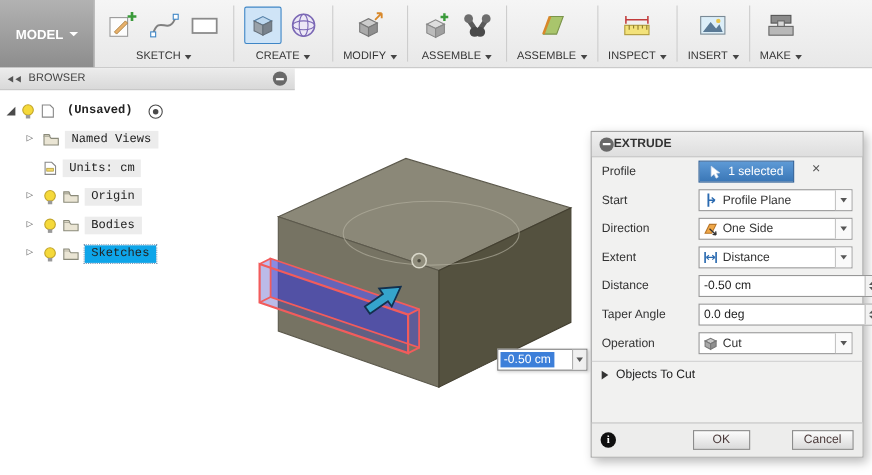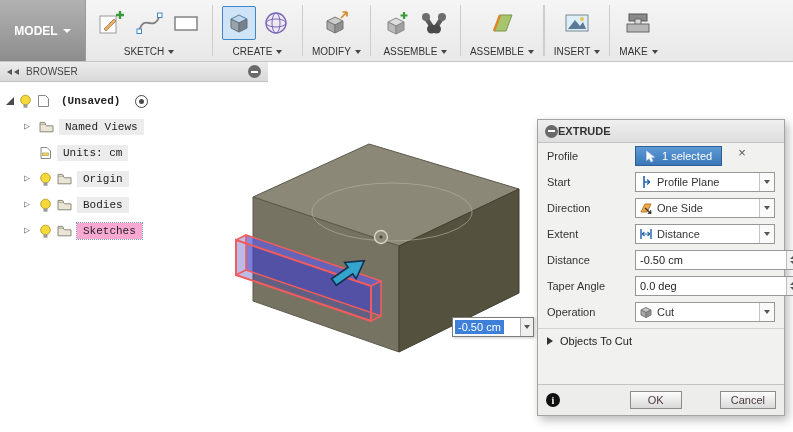--- a/index.html
+++ b/index.html
@@ -36,21 +36,21 @@
   .minus-circle::after { content:""; position:absolute; left:3px; right:3px; top:5.5px; height:2px; background:#fff; }
   .minus-circle.hdr { margin-left:auto; }
 
   .tree { padding-top:6px; }
   .tree-row { display:flex; align-items:center; height:26px; gap:5px;font-family:Liberation Mono, monospace; }
   .ind0 { padding-left:6px; } .ind1 { padding-left:24px; } .ind1b { padding-left:40px; }
   .tri-exp { width:0; height:0; border-bottom:8px solid #4a4a4a; border-left:8px solid transparent; cursor:pointer; }
   .expander { color:#707070; font-size:10px; width:10px; cursor:pointer; line-height:1; }
   .chip { background:#ececec; padding:2px 6px; white-space:nowrap; cursor:default; }
   .chip.root { background:transparent; font-weight:bold; }
-  .chip.selected { background:#f9a8d4; outline:1px dotted #7d98b5; }
+  .chip.selected { background:#0ea5e9; outline:1px dotted #7d98b5; }
   .radio { width:13px; height:13px; border:1.5px solid #4a4a4a; border-radius:50%; position:relative; margin-left:4px; cursor:pointer; background:#fff; }
   .radio::after { content:""; position:absolute; left:3px; top:3px; right:3px; bottom:3px; border-radius:50%; background:#4a4a4a; }
 
   
   .viewport { position:absolute; left:0; top:62px; width:793px; height:370px; }
   .dim-input { position:absolute; left:452px; top:317px; width:82px; height:20px;
     background:#fff; border:1px solid #7d7d7d; display:flex; align-items:center;
     font-size:11px; box-shadow:1px 1px 3px rgba(0,0,0,.2); }
   .dim-sel { background:#3d7fd9; color:#fff; padding:1px 3px; margin-left:2px; white-space:nowrap; }
   .dim-spin { margin-left:auto; width:13px; align-self:stretch; border-left:1px solid #b0b0b0;
@@ -248,20 +248,36 @@
           </svg>
         </span>
       </div>
       <div class="tb-label">
         <span>ASSEMBLE</span>
         <span class="caret-down"></span>
       </div>
     </div>
     <div class="tb-sep"></div>
 
+    <div class="tb-group">
+      <div class="tb-icons">
+        <span class="tb-btn">
+          <svg width="30" height="26">
+            <path d="M5 8 h20" stroke="#c23b3b" stroke-width="1.4"></path>
+            <path d="M5 4.5 v7 M25 4.5 v7" stroke="#c23b3b" stroke-width="1.4"></path>
+            <rect x="4" y="13" width="22" height="8.5" fill="#f3e27a" stroke="#b09a3a"></rect>
+            <path d="M8 13 v4 M12 13 v3 M16 13 v4 M20 13 v3 M24 13 v4" stroke="#8a7a2a"></path>
+          </svg>
+        </span>
+      </div>
+      <div class="tb-label">
+        <span>INSPECT</span>
+        <span class="caret-down"></span>
+      </div>
+    </div>
     <div class="tb-sep"></div>
 
     <div class="tb-group">
       <div class="tb-icons">
         <span class="tb-btn">
           <svg width="28" height="26">
             <rect x="3" y="5" width="22" height="16" fill="#dceef8" stroke="#7a8a96"></rect>
             <polygon points="5,19 12,10 17,16 20,12 23,19" fill="#5a7a96"></polygon>
             <circle cx="19" cy="9" r="2" fill="#e8c44a"></circle>
           </svg>

